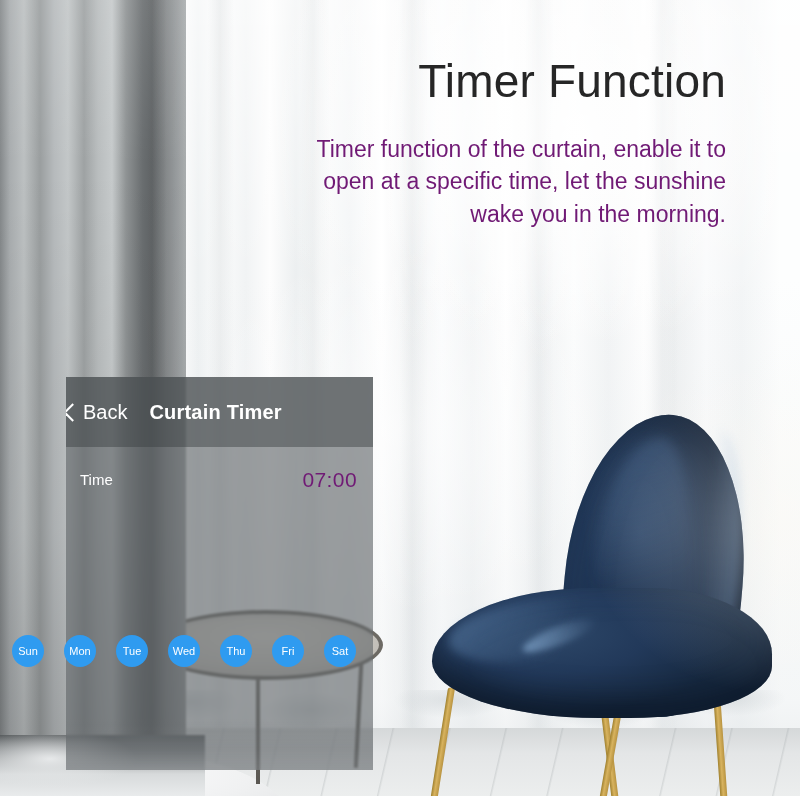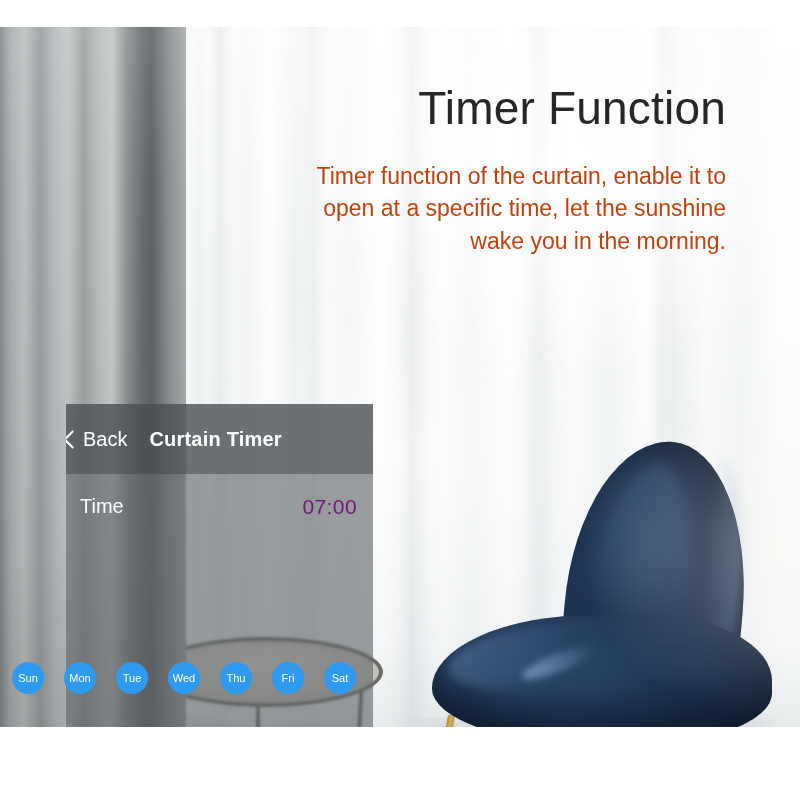--- a/index.html
+++ b/index.html
@@ -3,25 +3,24 @@
 <meta charset="utf-8">
 <style>
   html, body {
     margin: 0;
     padding: 0;
     background: #ffffff;
   }
   #stage {
     position: relative;
     width: 800px;
-    height: 700px;
+    height: 796px;
     overflow: hidden;
     font-family: "Liberation Sans", sans-serif;
     background: #f2f3f4;
-    margin-top: 27px;
   }
 
   
   .photo {
     position: absolute;
     inset: 0;
     overflow: hidden;
   }
 
   
@@ -226,21 +225,21 @@
     letter-spacing: .2px;
     line-height: 1.1;
     color: #262626;
     margin: 0 0 26px 0;
     white-space: nowrap;
   }
   .subtext {
     font-size: 23px;
     font-weight: 400;
     line-height: 1.43;
-    color: #c2410c;
+    color: #701a75;
     margin: 0;
   }
 
   
   .panel {
     position: absolute;
     left: 66px;
     top: 377px;
     width: 307px;
     height: 393px;
@@ -302,21 +301,21 @@
   }
   .row + .row::before,
   .row-repeat::before {
     content: "";
     position: absolute;
     left: 0; right: 0; top: 0;
     height: 1px;
     background: rgba(255,255,255,.16);
   }
   .row-label {
-    font-size: 20px;
+    font-size: 15px;
     font-weight: 400;
     color: #fff;
   }
   .row-value {
     font-size: 21px;
     font-weight: 400;
     color: #701a75;
     letter-spacing: .4px;
   }
 

